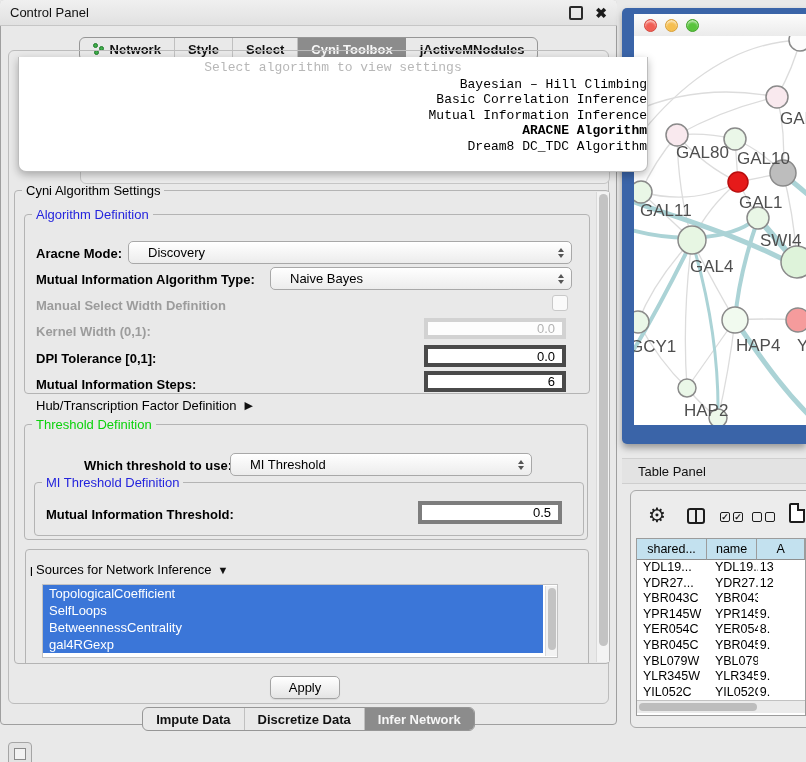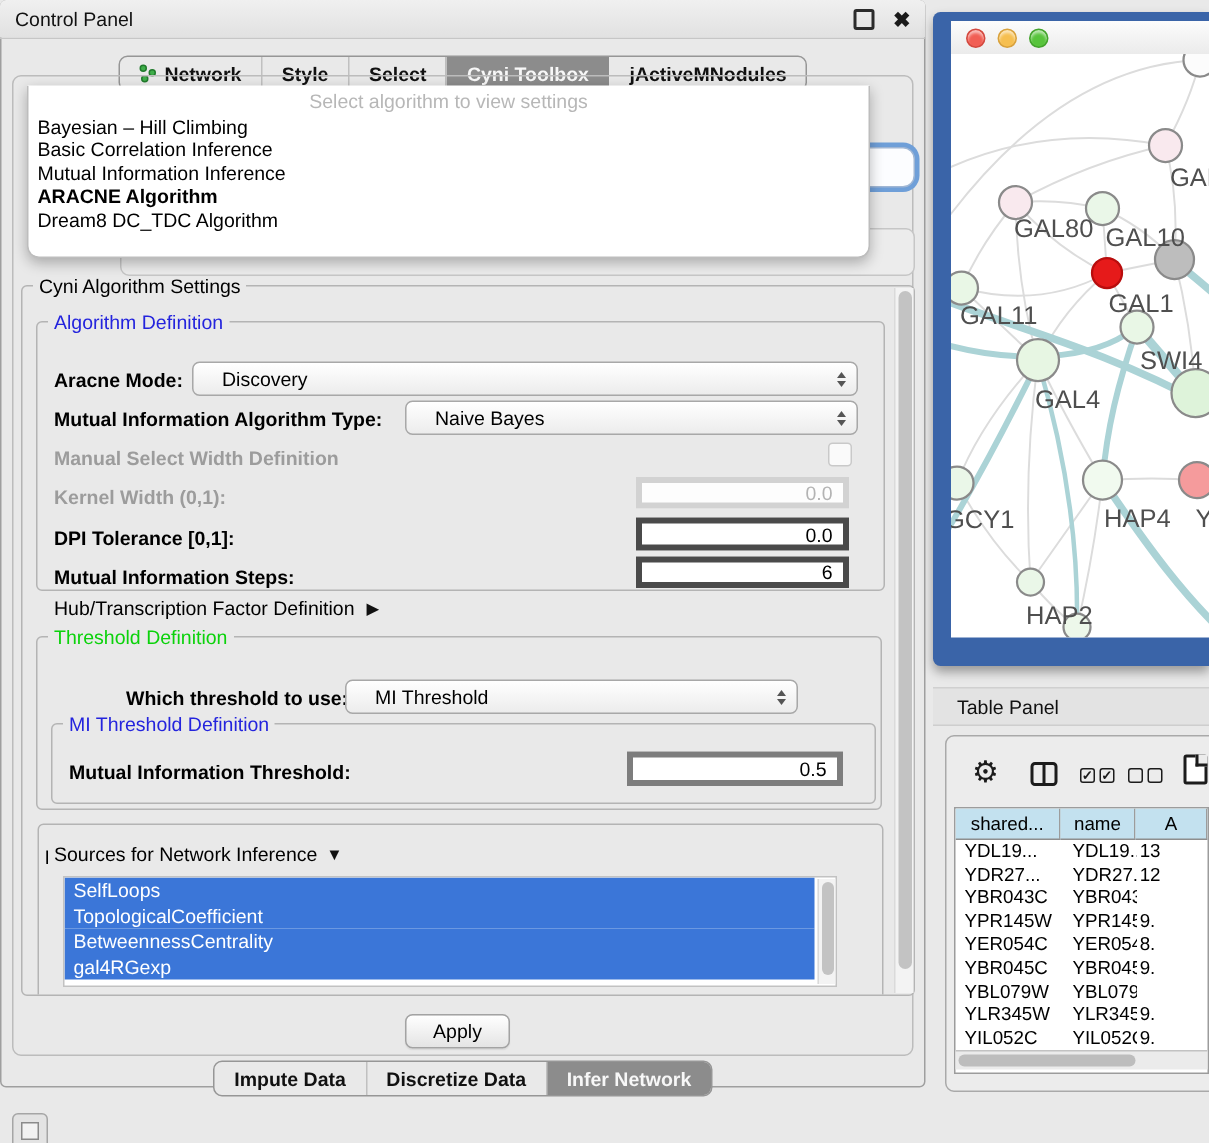--- a/index.html
+++ b/index.html
@@ -32,24 +32,24 @@
   .net-ic{position:relative;width:12px;height:12px;display:inline-block;}
   .net-ic i{position:absolute;width:5px;height:5px;border-radius:50%;background:#3fae4a;border:1px solid #207a2c;box-sizing:border-box;}
   .net-ic i:nth-child(1){left:0;top:0;}
   .net-ic i:nth-child(2){left:6px;top:3px;}
   .net-ic i:nth-child(3){left:1px;top:7px;}
   
   #combo-stub{left:350px;top:98px;width:258px;height:25px;border-radius:8px;background:#fcfdff;
     border:1px solid #9fb6d4;box-shadow:0 0 0 3px #6f9fd8;z-index:4;}
   #group-stub{left:80px;top:152px;width:528px;height:30px;border-radius:6px;border:1px solid #c6c6c6;background:#ececec;z-index:4;}
   
-  #algo-popup{left:18px;top:57px;width:562px;height:115px;background:#fff;border:1px solid #bdbdbd;
-    border-top:none;border-radius:0 0 8px 8px;box-shadow:0 3px 9px rgba(0,0,0,.28);z-index:10;box-sizing:border-box;}
+  #algo-popup{left:18px;top:57px;width:630px;height:115px;background:#fff;border:1px solid #bdbdbd;
+    border-top:none;border-radius:0 0 8px 8px;box-shadow:0 3px 9px rgba(0,0,0,.28);z-index:10;box-sizing:border-box;font-family:Liberation Mono, monospace;}
   #popup-placeholder{height:20px;line-height:21px;text-align:center;color:#b7b7b7;font-size:13px;}
-  .popup-item{height:15.4px;line-height:15.4px;padding-left:6px;font-size:13px;color:#000;cursor:pointer;white-space:nowrap;}
+  .popup-item{height:15.4px;line-height:15.4px;padding-left:6px;font-size:13px;color:#000;cursor:pointer;white-space:nowrap;text-align:right;}
   .popup-item.bold{font-weight:bold;}
   
   .gbox{border:1px solid #b4b4b4;border-radius:4px;box-sizing:border-box;}
   .gbox-label{background:#e9e9e9;padding:0 4px;font-size:13px;white-space:nowrap;z-index:2;}
   .blue{color:#2424dd;}
   .green{color:#0bd20b;}
   .flabel{font-size:13px;font-weight:bold;color:#000;white-space:nowrap;}
   .flabel.disabled{color:#9c9c9c;}
   .combo{background:linear-gradient(#ffffff,#ececec);border:1px solid #a8a8a8;border-radius:5px;
     font-size:13px;display:flex;align-items:center;padding-left:19px;box-sizing:border-box;cursor:pointer;
@@ -242,22 +242,22 @@
 </div>
 
 <div class="abs gbox-label" style="left:32px;top:541px;display:flex;align-items:center;gap:6px;margin-top:21px;">
   <span>Sources for Network Inference</span>
   <span class="tri">▼</span>
 </div>
 <span class="abs flabel" style="left:30px;top:564px;">Data Attributes</span>
 
 <div class="abs" id="attr-list" style="left:42px;top:584px;width:516px;height:74px;">
   <div id="attr-items">
+      <div class="attr-item">TopologicalCoefficient</div>
       <div class="attr-item">SelfLoops</div>
-      <div class="attr-item">TopologicalCoefficient</div>
       <div class="attr-item">BetweennessCentrality</div>
       <div class="attr-item">gal4RGexp</div>
     </div>
   <div class="sb-track abs" style="left:502px;top:1px;width:12px;height:70px;">
     <div class="sb-thumb" style="left:2px;top:2px;width:8px;height:62px;"></div>
   </div>
 </div>
 
 <div class="abs" id="apply-btn">Apply</div>
 

